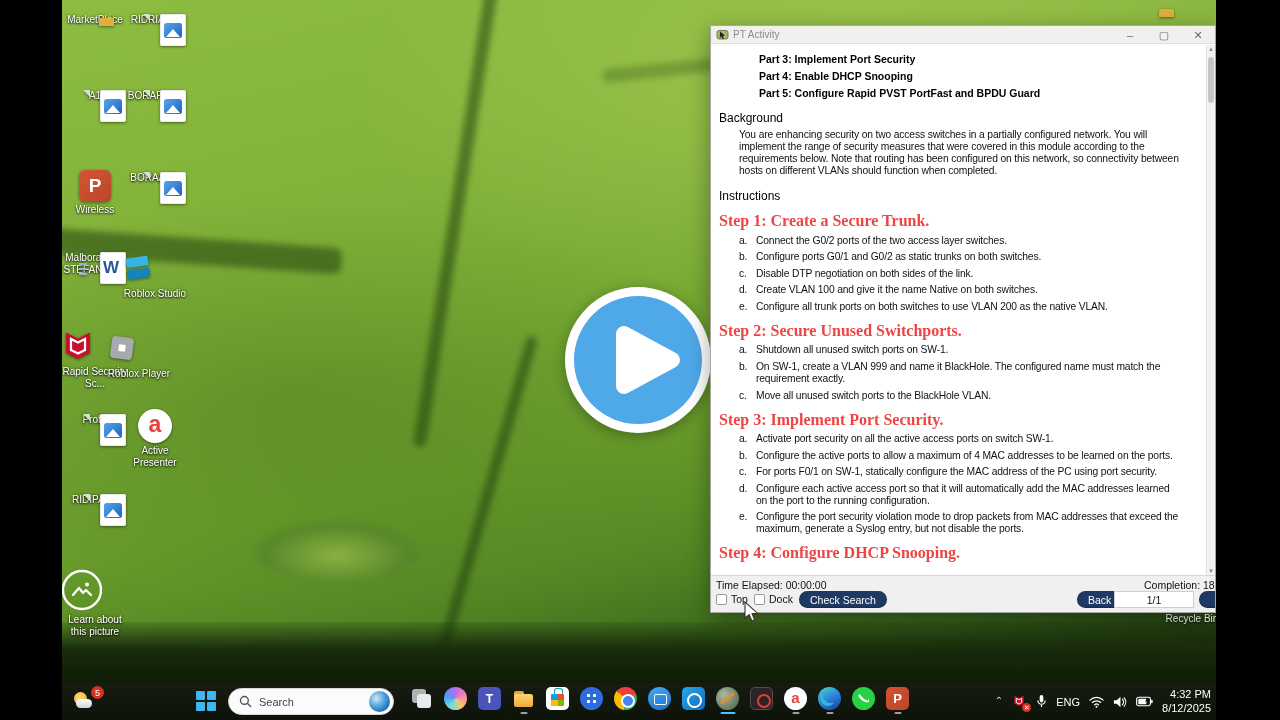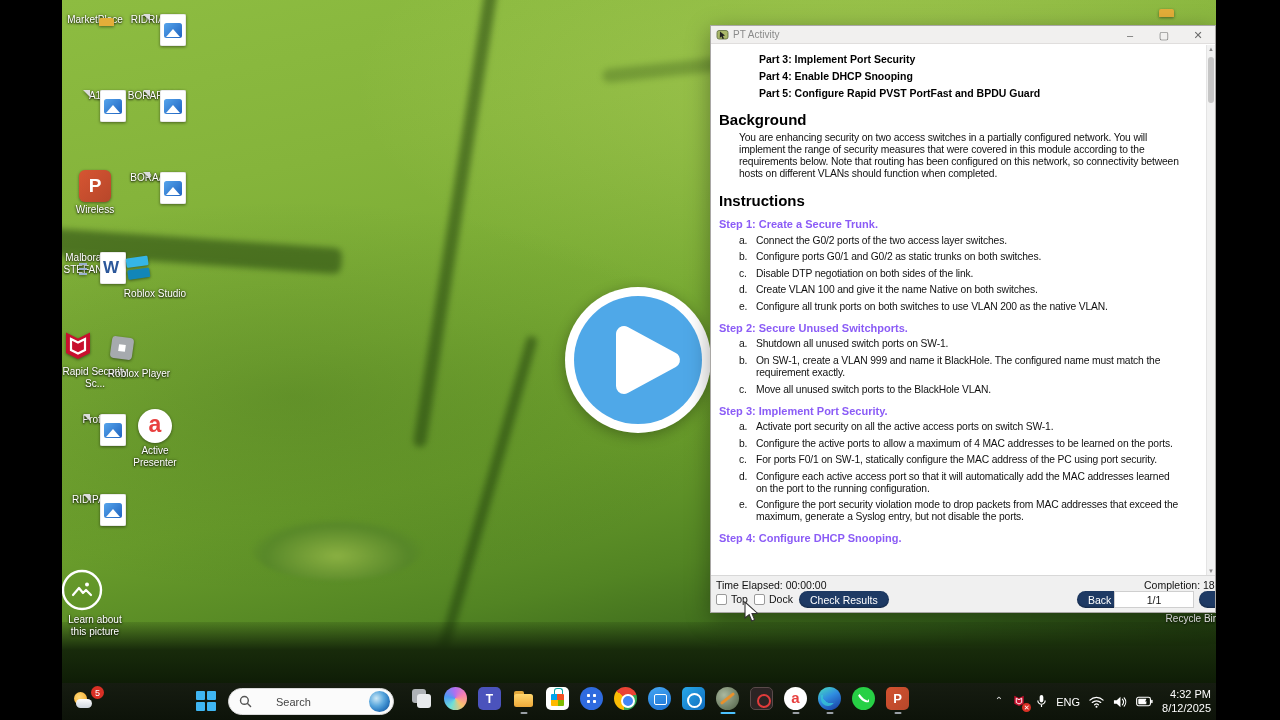--- a/index.html
+++ b/index.html
@@ -86,24 +86,24 @@
   .wctl span { width:34px; text-align:center; font-size:11px; color:#6a6a6a; line-height:18px; }
   .content { position:absolute; left:0; top:19px; right:0; bottom:37px; background:#fff;
     padding:3px 30px 0 8px; overflow:hidden; }
   .sbar { position:absolute; right:0; top:19px; width:9px; bottom:37px; background:#f2f2f2;
     border-left:1px solid #e4e4e4; }
   .sbar .thumb { position:absolute; left:1px; right:1px; top:12px; height:46px; background:#c6c6c6; border-radius:3px; }
   .sbar .arr { position:absolute; left:0; right:0; text-align:center; font-size:6px; color:#888; }
   .arr-up { top:1px; } .arr-dn { bottom:1px; }
 
   .part { font-size:10.5px; font-weight:bold; margin:5px 0 0 20px; color:#000;padding-left:20px; }
-  .bhead { font-size:15px; font-weight:bold; margin:12px 0 4px 0; color:#000; }
+  .bhead { font-size:12px; font-weight:normal; margin:12px 0 4px 0; color:#000; }
   .para { font-size:10.3px; line-height:1.17; margin:0 0 0 20px; padding-right:4px;
     letter-spacing:-.15px; color:#111; }
-  .stepH { font-size:11px; font-weight:bold; margin:9px 0 3px 0; color:#8b5cf6; }
+  .stepH { font-size:16px; font-weight:bold; margin:9px 0 3px 0; color:#ef4444;font-family:Liberation Serif, serif; }
   .item { display:flex; font-size:10.3px; line-height:1.17; margin:4.5px 0 0 20px;
     letter-spacing:-.15px; color:#111; }
   .item .lab { width:17px; flex-shrink:0; }
   .item .txt { flex:1; padding-right:2px; }
 
   .wfoot { position:absolute; left:0; right:0; bottom:0; height:37px; background:#f0f0f0;
     border-top:1px solid #d8d8d8; font-size:10.5px; color:#111; }
   .time-el { position:absolute; left:5px; top:3px; }
   .compl { position:absolute; right:-9px; top:3px; }
   .frow { position:absolute; left:4px; right:8px; bottom:4px; height:17px;margin-top:28px; }
@@ -126,21 +126,21 @@
   .sun { position:absolute; left:2px; top:3px; width:13px; height:13px; border-radius:50%;
     background:radial-gradient(circle at 40% 40%, #ffd978, #f6a623); }
   .cloud { position:absolute; left:4px; top:10px; width:16px; height:9px; border-radius:6px;
     background:linear-gradient(#fdfdfd,#cfd6dd); }
   .badge { position:absolute; right:-2px; top:-3px; min-width:13px; height:13px; border-radius:7px;
     background:#d93025; color:#fff; font-size:9px; display:flex; align-items:center; justify-content:center; }
   .tb-start { position:absolute; left:134px; top:8px; width:20px; height:20px;
     display:grid; grid-template-columns:9px 9px; grid-template-rows:9px 9px; gap:2px; }
   .tb-start i { background:#3fb6f2; border-radius:1px; }
   .tb-search { position:absolute; left:166px; top:5px; width:166px; height:27px; border-radius:14px;
-    background:#fbfbfb; border:1px solid #d9d9d9; display:flex; align-items:center; padding:0 3px 0 10px;gap:17px; }
+    background:#fbfbfb; border:1px solid #d9d9d9; display:flex; align-items:center; padding:0 3px 0 10px; }
   .tb-search .stxt { font-size:11px; color:#454545; margin-left:7px; flex:1; }
   .sglobe { width:21px; height:21px; border-radius:50%;
     background:radial-gradient(circle at 35% 35%, #cde8f6, #5aa7dd 40%, #2e7dc2 65%, #1d5c9e 85%),
                conic-gradient(#3a8a40 0 40deg, transparent 40deg 160deg, #3a8a40 160deg 230deg, transparent 0); }
   .tb-icons { position:absolute; left:348px; top:4px; display:flex; gap:11px; }
   .ti { width:23px; height:23px; position:relative; flex-shrink:0; }
   .ul { position:absolute; bottom:-4px; left:50%; transform:translateX(-50%); width:7px; height:2px;
     border-radius:1px; background:#9aa0a6; }
   .ul-active { width:15px; background:#4cc2ff; }
   .ti-taskview::before { content:''; position:absolute; left:2px; top:2px; width:14px; height:14px;
@@ -405,21 +405,21 @@
     <span class="compl">Completion: 18%</span>
     <div class="frow">
       <span class="cbw cb-top">
         <span class="cb"></span>
         <span>Top</span>
       </span>
       <span class="cbw cb-dock">
         <span class="cb"></span>
         <span>Dock</span>
       </span>
-      <span class="navy-btn btn-check">Check Results</span>
+      <span class="navy-btn btn-check">Check Search</span>
       <span class="navy-btn btn-back">Back</span>
       <span class="pagebox">1/1</span>
       <span class="navy-btn btn-next">Next</span>
     </div>
   </div>
 </div>
 
 <div class="taskbar">
   <div class="tb-weather">
     <span class="sun"></span>

